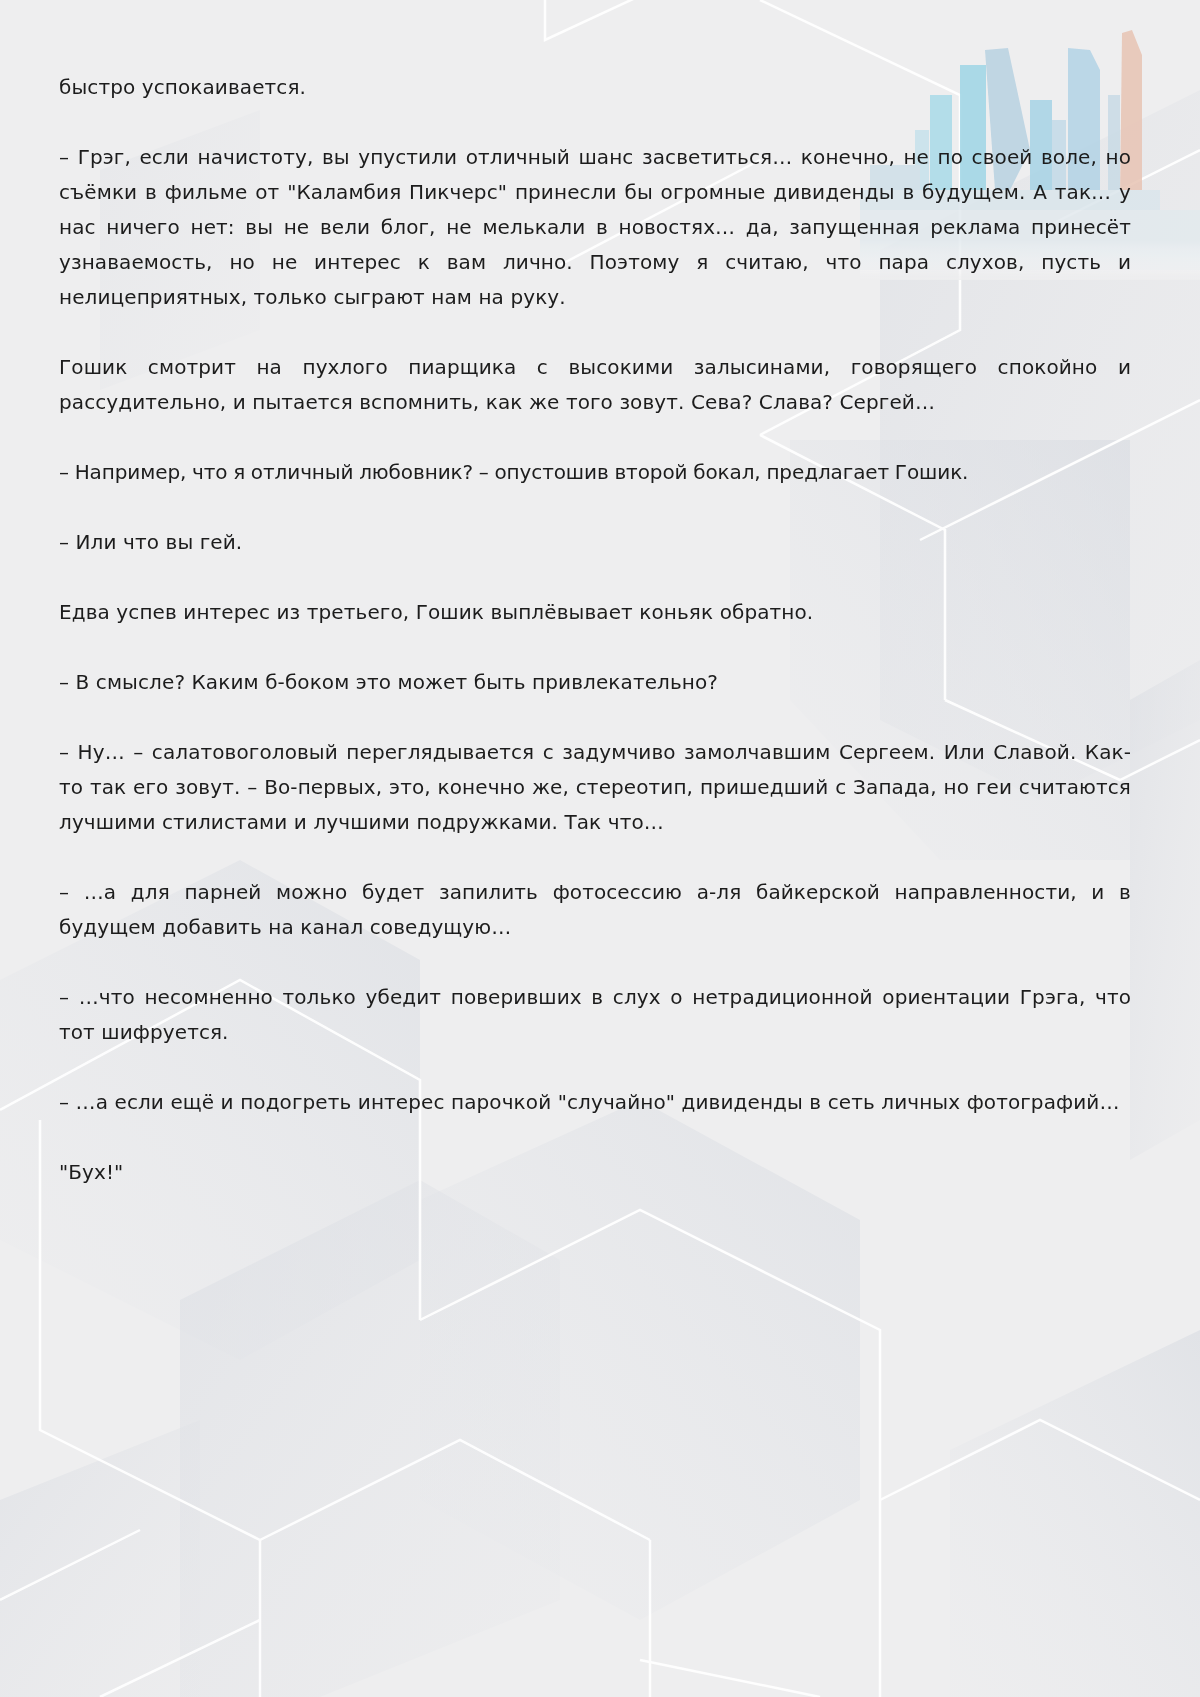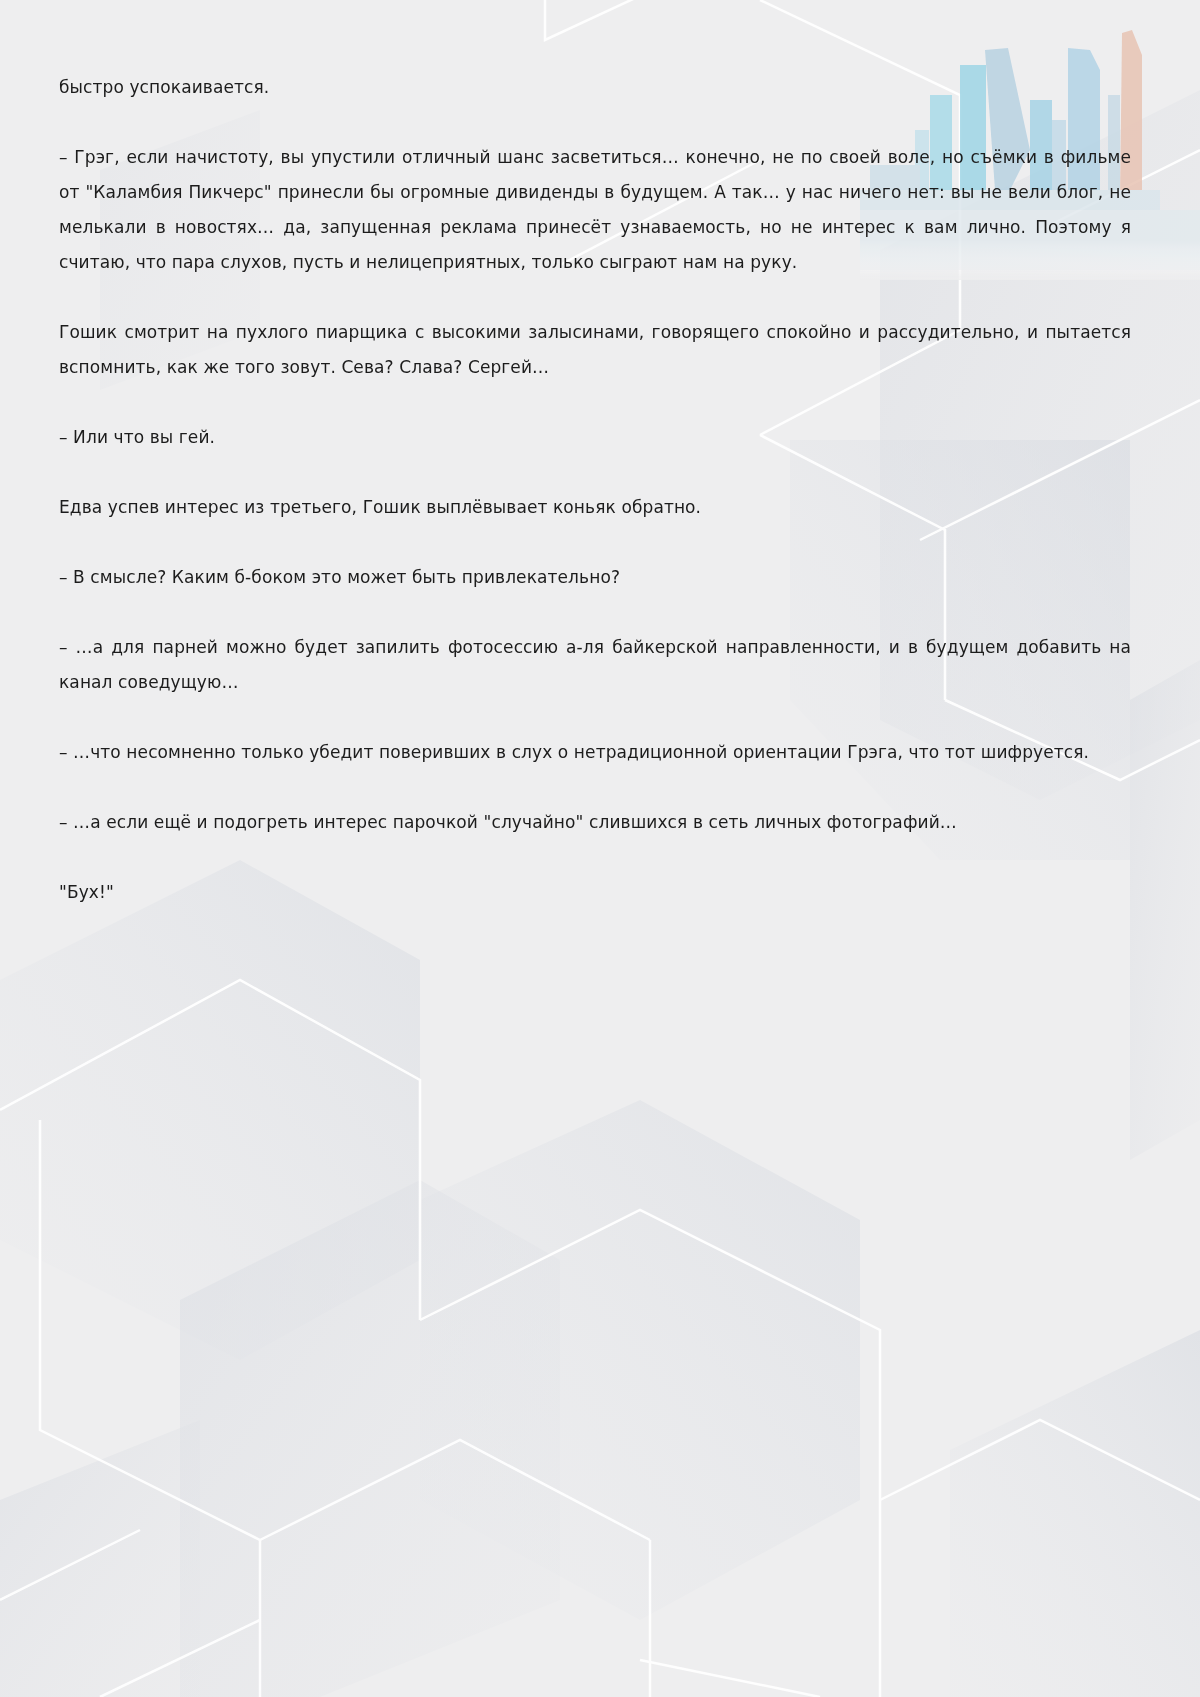--- a/index.html
+++ b/index.html
@@ -11,21 +11,21 @@
     color: #1c1c1c;
   }
   .bg { position: absolute; inset: 0; z-index: 0; }
   .page {
     position: absolute; left: 0; top: 0; width: 1200px; height: 1697px; z-index: 1;
   }
   .text-column {
     position: absolute; left: 59px; top: 70px; width: 1072px;
   }
   .para {
-    font-size: 17px; line-height: 35px; margin: 0 0 35px 0;
+    font-size: 20px; line-height: 35px; margin: 0 0 35px 0;
     text-align: justify; letter-spacing: 0.1px;
     word-spacing: 0px;
   }
   .para.nojust { text-align: left; }
   .para.tight { letter-spacing: -0.1px; word-spacing: -0.5px; }
 </style>
 </head>
 <body>
 
 <svg class="bg" width="1200" height="1697" viewBox="0 0 1200 1697" xmlns="http://www.w3.org/2000/svg">
@@ -91,21 +91,23 @@
     <rect x="860" y="210" width="340" height="60" fill="#e3eaee"></rect>
     <rect x="860" y="120" width="340" height="160" fill="url(#skyFade)"></rect>
   </g>
 </svg>
 
 <div class="page">
   <div class="text-column">
     <p class="para nojust">быстро успокаивается.</p>
     <p class="para" style="width:1072px">– Грэг, если начистоту, вы упустили отличный шанс засветиться… конечно, не по своей воле, но съёмки в фильме от "Каламбия Пикчерс" принесли бы огромные дивиденды в будущем. А так… у нас ничего нет: вы не вели блог, не мелькали в новостях… да, запущенная реклама принесёт узнаваемость, но не интерес к вам лично. Поэтому я считаю, что пара слухов, пусть и нелицеприятных, только сыграют нам на руку.</p>
     <p class="para">Гошик смотрит на пухлого пиарщика с высокими залысинами, говорящего спокойно и рассудительно, и пытается вспомнить, как же того зовут. Сева? Слава? Сергей…</p>
+    <p class="para nojust tight" style="white-space:nowrap">– Например, что я отличный любовник? – опустошив второй бокал, предлагает Гошик.</p>
     <p class="para nojust">– Или что вы гей.</p>
     <p class="para nojust">Едва успев интерес из третьего, Гошик выплёвывает коньяк обратно.</p>
     <p class="para nojust">– В смысле? Каким б-боком это может быть привлекательно?</p>
+    <p class="para">– Ну… – салатовоголовый переглядывается с задумчиво замолчавшим Сергеем. Или Славой. Как-то так его зовут. – Во-первых, это, конечно же, стереотип, пришедший с Запада, но геи считаются лучшими стилистами и лучшими подружками. Так что…</p>
     <p class="para">– …а для парней можно будет запилить фотосессию а-ля байкерской направленности, и в будущем добавить на канал соведущую…</p>
     <p class="para">– …что несомненно только убедит поверивших в слух о нетрадиционной ориентации Грэга, что тот шифруется.</p>
-    <p class="para">– …а если ещё и подогреть интерес парочкой "случайно" слившихся в сеть личных фотографий…</p>
+    <p class="para">– …а если ещё и подогреть интерес парочкой "случайно" дивиденды в сеть личных фотографий…</p>
     <p class="para nojust">"Бух!"</p>
   </div>
 </div>
 
 </body></html>

